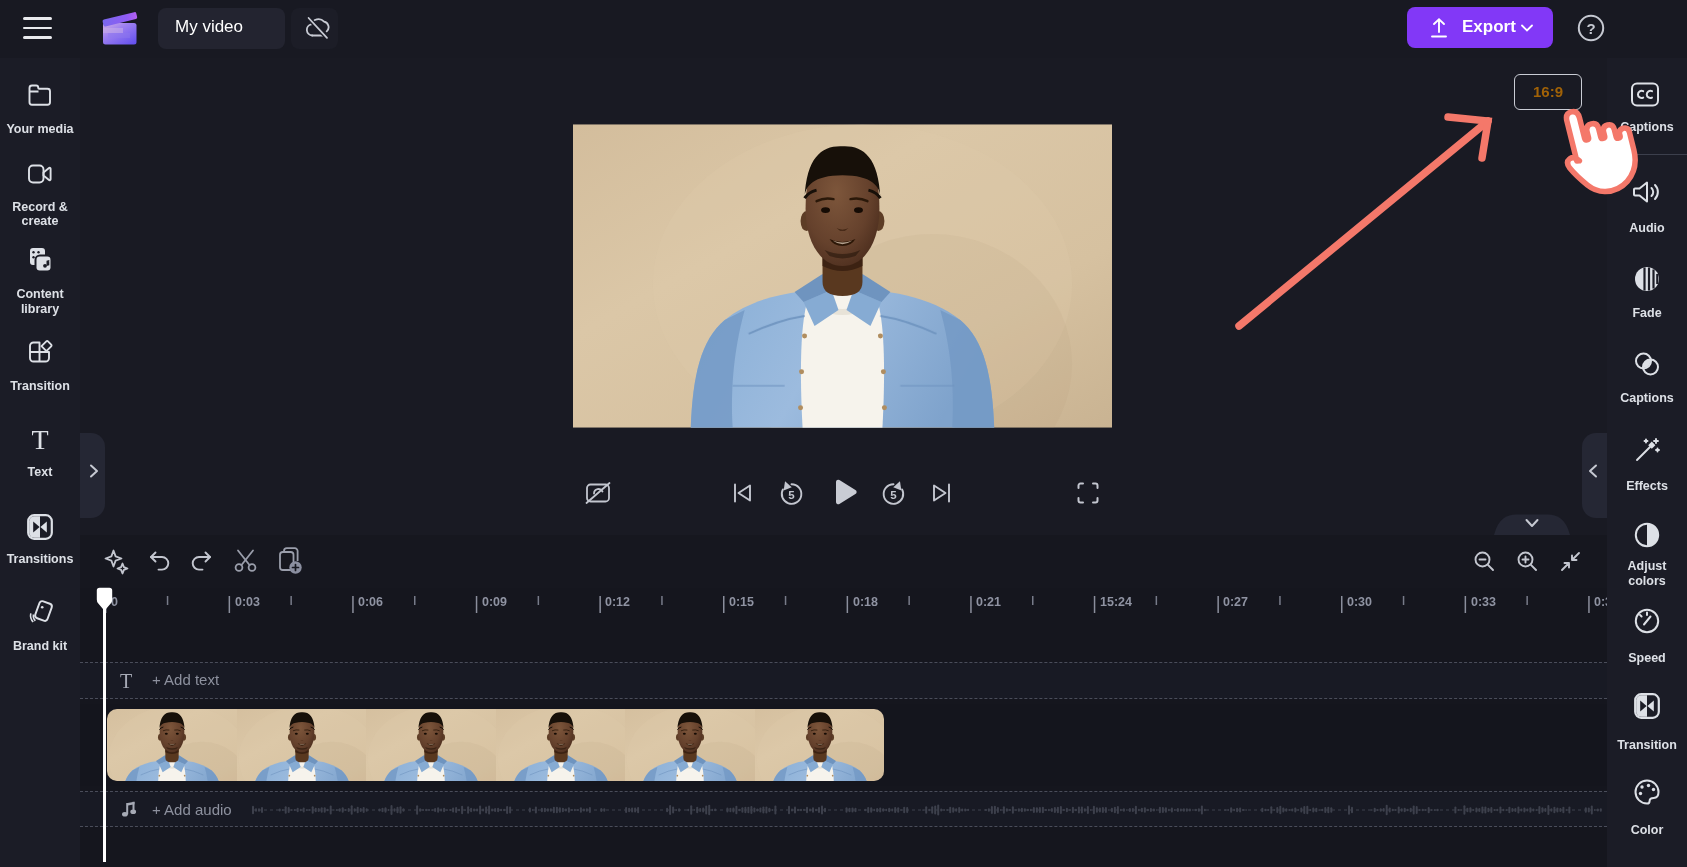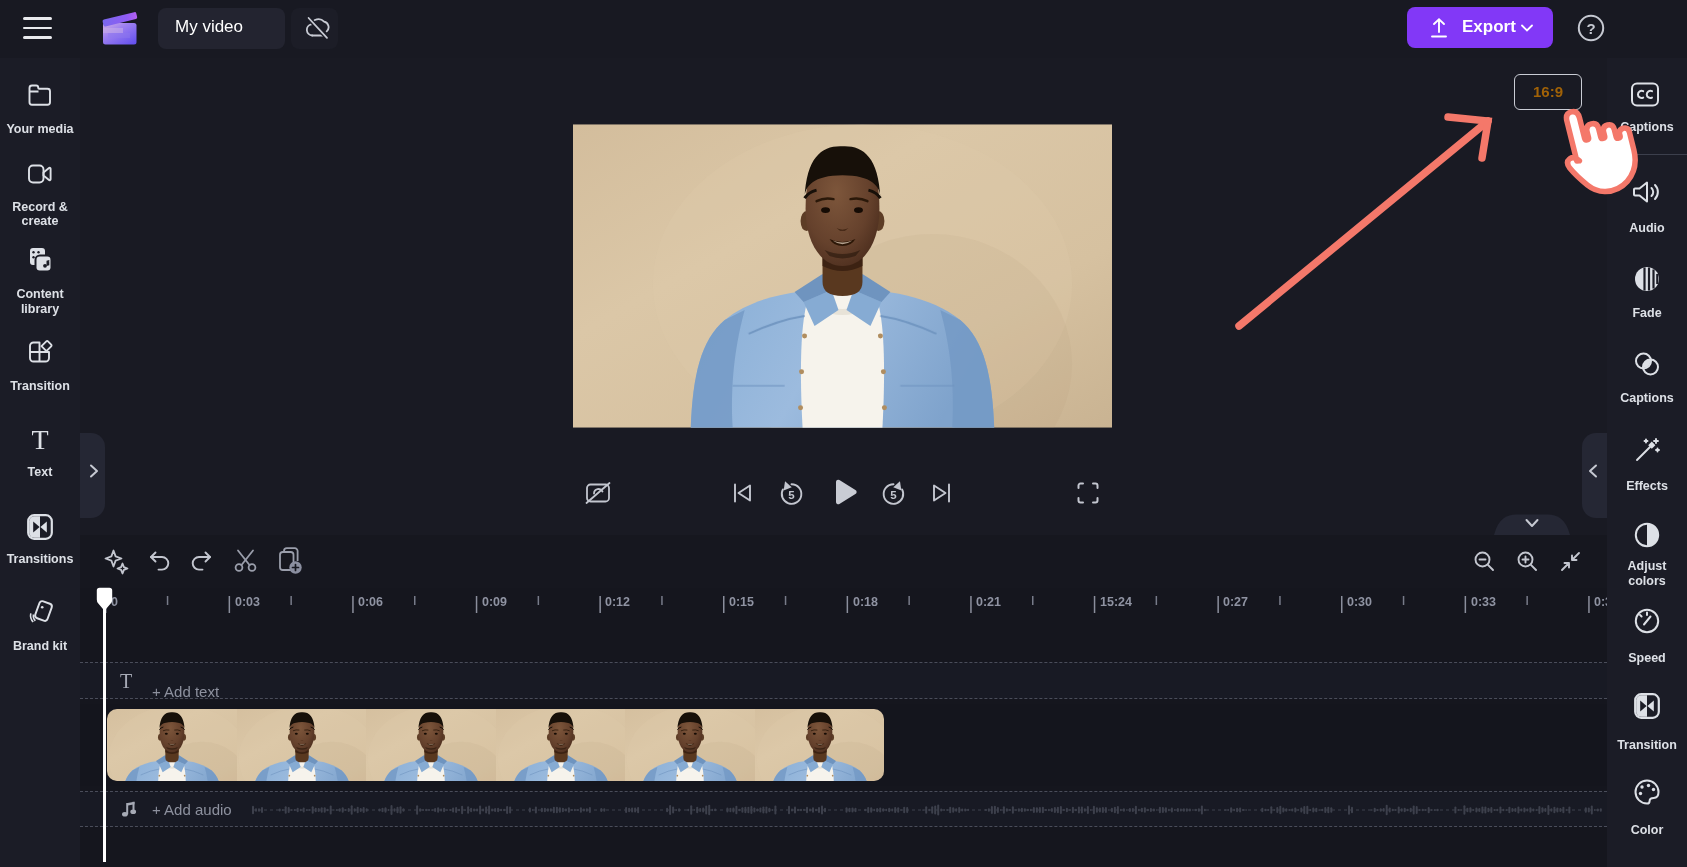--- a/index.html
+++ b/index.html
@@ -520,21 +520,21 @@
         <span class="ruler-lbl" style="left:773px">0:18</span>
         <span class="ruler-lbl" style="left:896px">0:21</span>
         <span class="ruler-lbl" style="left:1020px">15:24</span>
         <span class="ruler-lbl" style="left:1143px">0:27</span>
         <span class="ruler-lbl" style="left:1267px">0:30</span>
         <span class="ruler-lbl" style="left:1391px">0:33</span>
         <span class="ruler-lbl" style="left:1514px">0:36</span>
       </div>
     <div class="row dash-t dash-b" id="rowtext" style="top:126.5px; height:37.5px;">
       <span class="abs" style="left:40px;top:7px;font-family:'Liberation Serif',serif;font-size:20px;color:#a6aab5;">T</span>
-      <span class="addlbl" style="top:20px">+ Add text</span>
+      <span class="addlbl" style="top:8px">+ Add text</span>
     </div>
     <div class="row" id="rowclip" style="top:169px; height:82px; background:#14151d;"></div>
     <div class="row dash-t dash-b" id="rowaudio" style="top:256px; height:36px;">
       <svg class="abs" style="left:41px;top:9px" width="16" height="18" viewBox="0 0 16 18">
         <g fill="#a6aab5">
           <path d="M5.2 2.2 L13.5 0.8 V3.2 L7.2 4.4 Z"></path>
           <rect x="5.2" y="2.2" width="2" height="11"></rect>
           <rect x="11.5" y="0.8" width="2" height="10"></rect>
           <ellipse cx="3.9" cy="13.2" rx="2.9" ry="2.3"></ellipse>
           <ellipse cx="12.2" cy="10.8" rx="2.9" ry="2.3"></ellipse>

